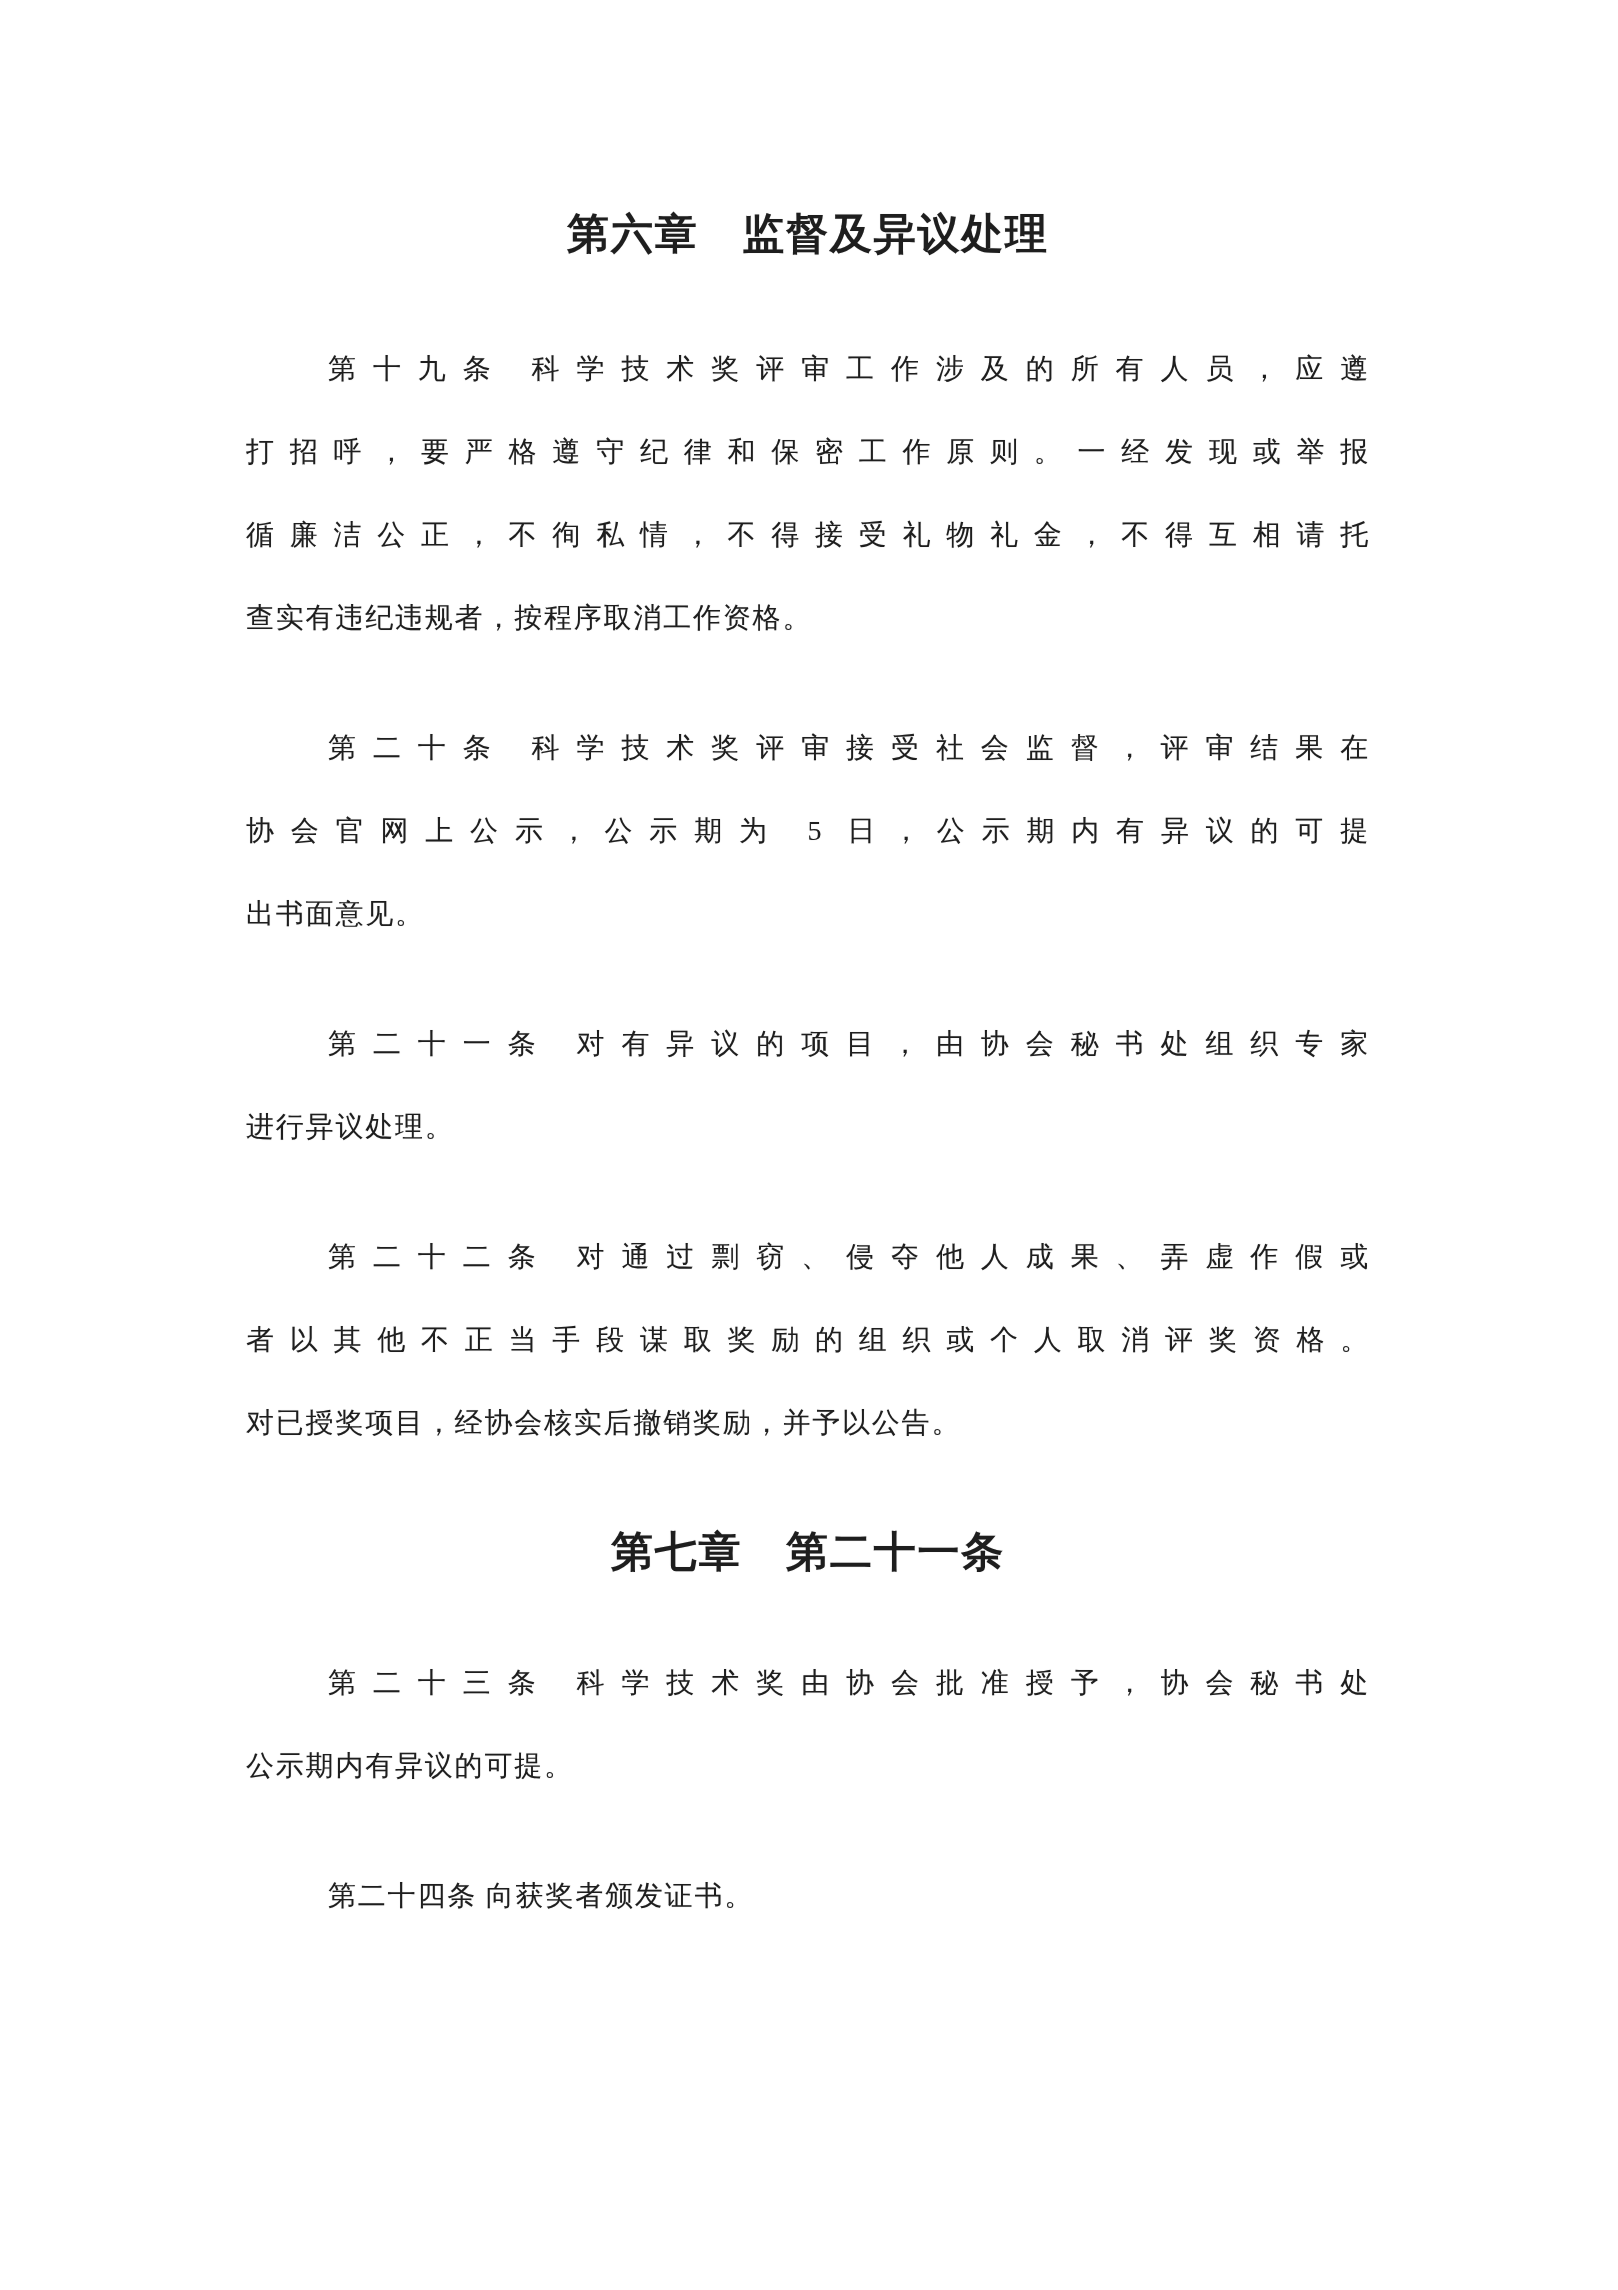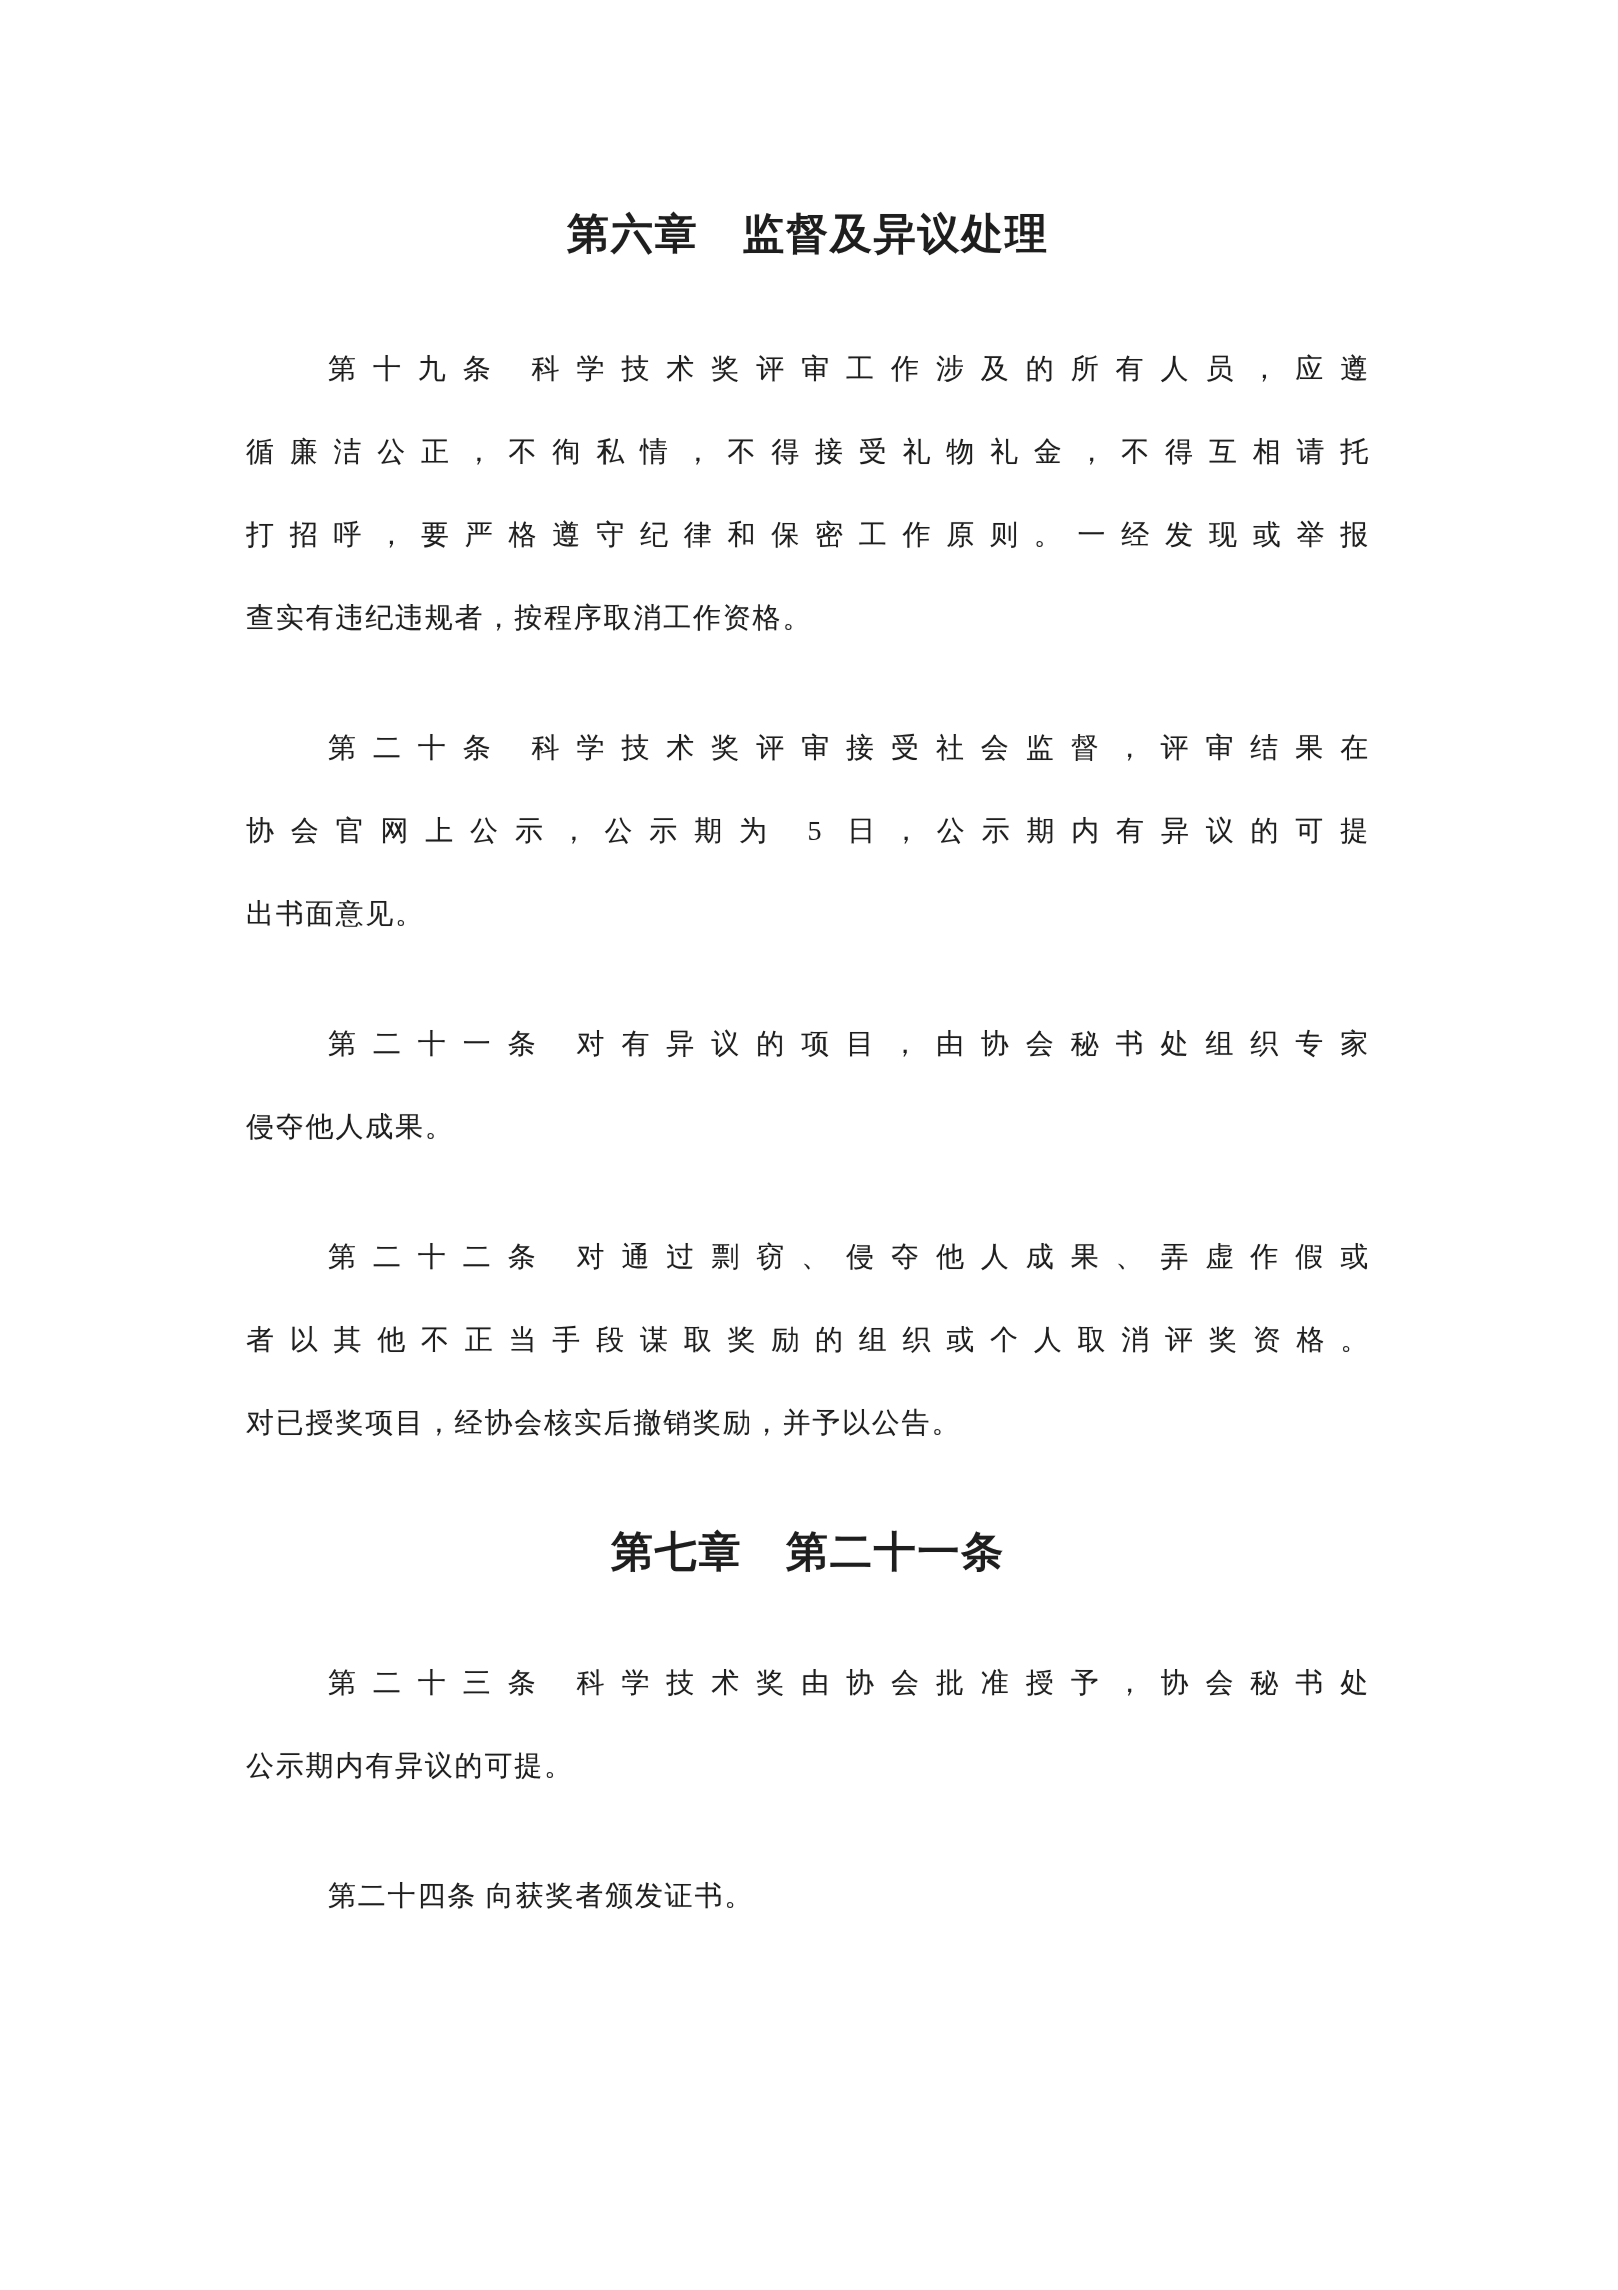--- a/index.html
+++ b/index.html
@@ -39,34 +39,34 @@
 </style>
 </head>
 <body>
 
 <div class="page">
 
   <div class="chapter-heading h6">第六章　监督及异议处理</div>
 
   <div class="article">
     <div class="line jl ind">第十九条 科学技术奖评审工作涉及的所有人员，应遵</div>
+    <div class="line jl">打招呼，要严格遵守纪律和保密工作原则。一经发现或举报</div>
     <div class="line jl">循廉洁公正，不徇私情，不得接受礼物礼金，不得互相请托</div>
-    <div class="line jl">打招呼，要严格遵守纪律和保密工作原则。一经发现或举报</div>
     <div class="line">查实有违纪违规者，按程序取消工作资格。</div>
   </div>
 
   <div class="article">
     <div class="line jl ind">第二十条 科学技术奖评审接受社会监督，评审结果在</div>
     <div class="line jl">协会官网上公示，公示期为 5 日，公示期内有异议的可提</div>
     <div class="line">出书面意见。</div>
   </div>
 
   <div class="article">
     <div class="line jl ind">第二十一条 对有异议的项目，由协会秘书处组织专家</div>
-    <div class="line">侵夺他人成果。</div>
+    <div class="line">进行异议处理。</div>
   </div>
 
   <div class="article">
     <div class="line jl ind">第二十二条 对通过剽窃、侵夺他人成果、弄虚作假或</div>
     <div class="line jl">者以其他不正当手段谋取奖励的组织或个人取消评奖资格。</div>
     <div class="line">对已授奖项目，经协会核实后撤销奖励，并予以公告。</div>
   </div>
 
   <div class="chapter-heading h7">第七章　第二十一条</div>
 

